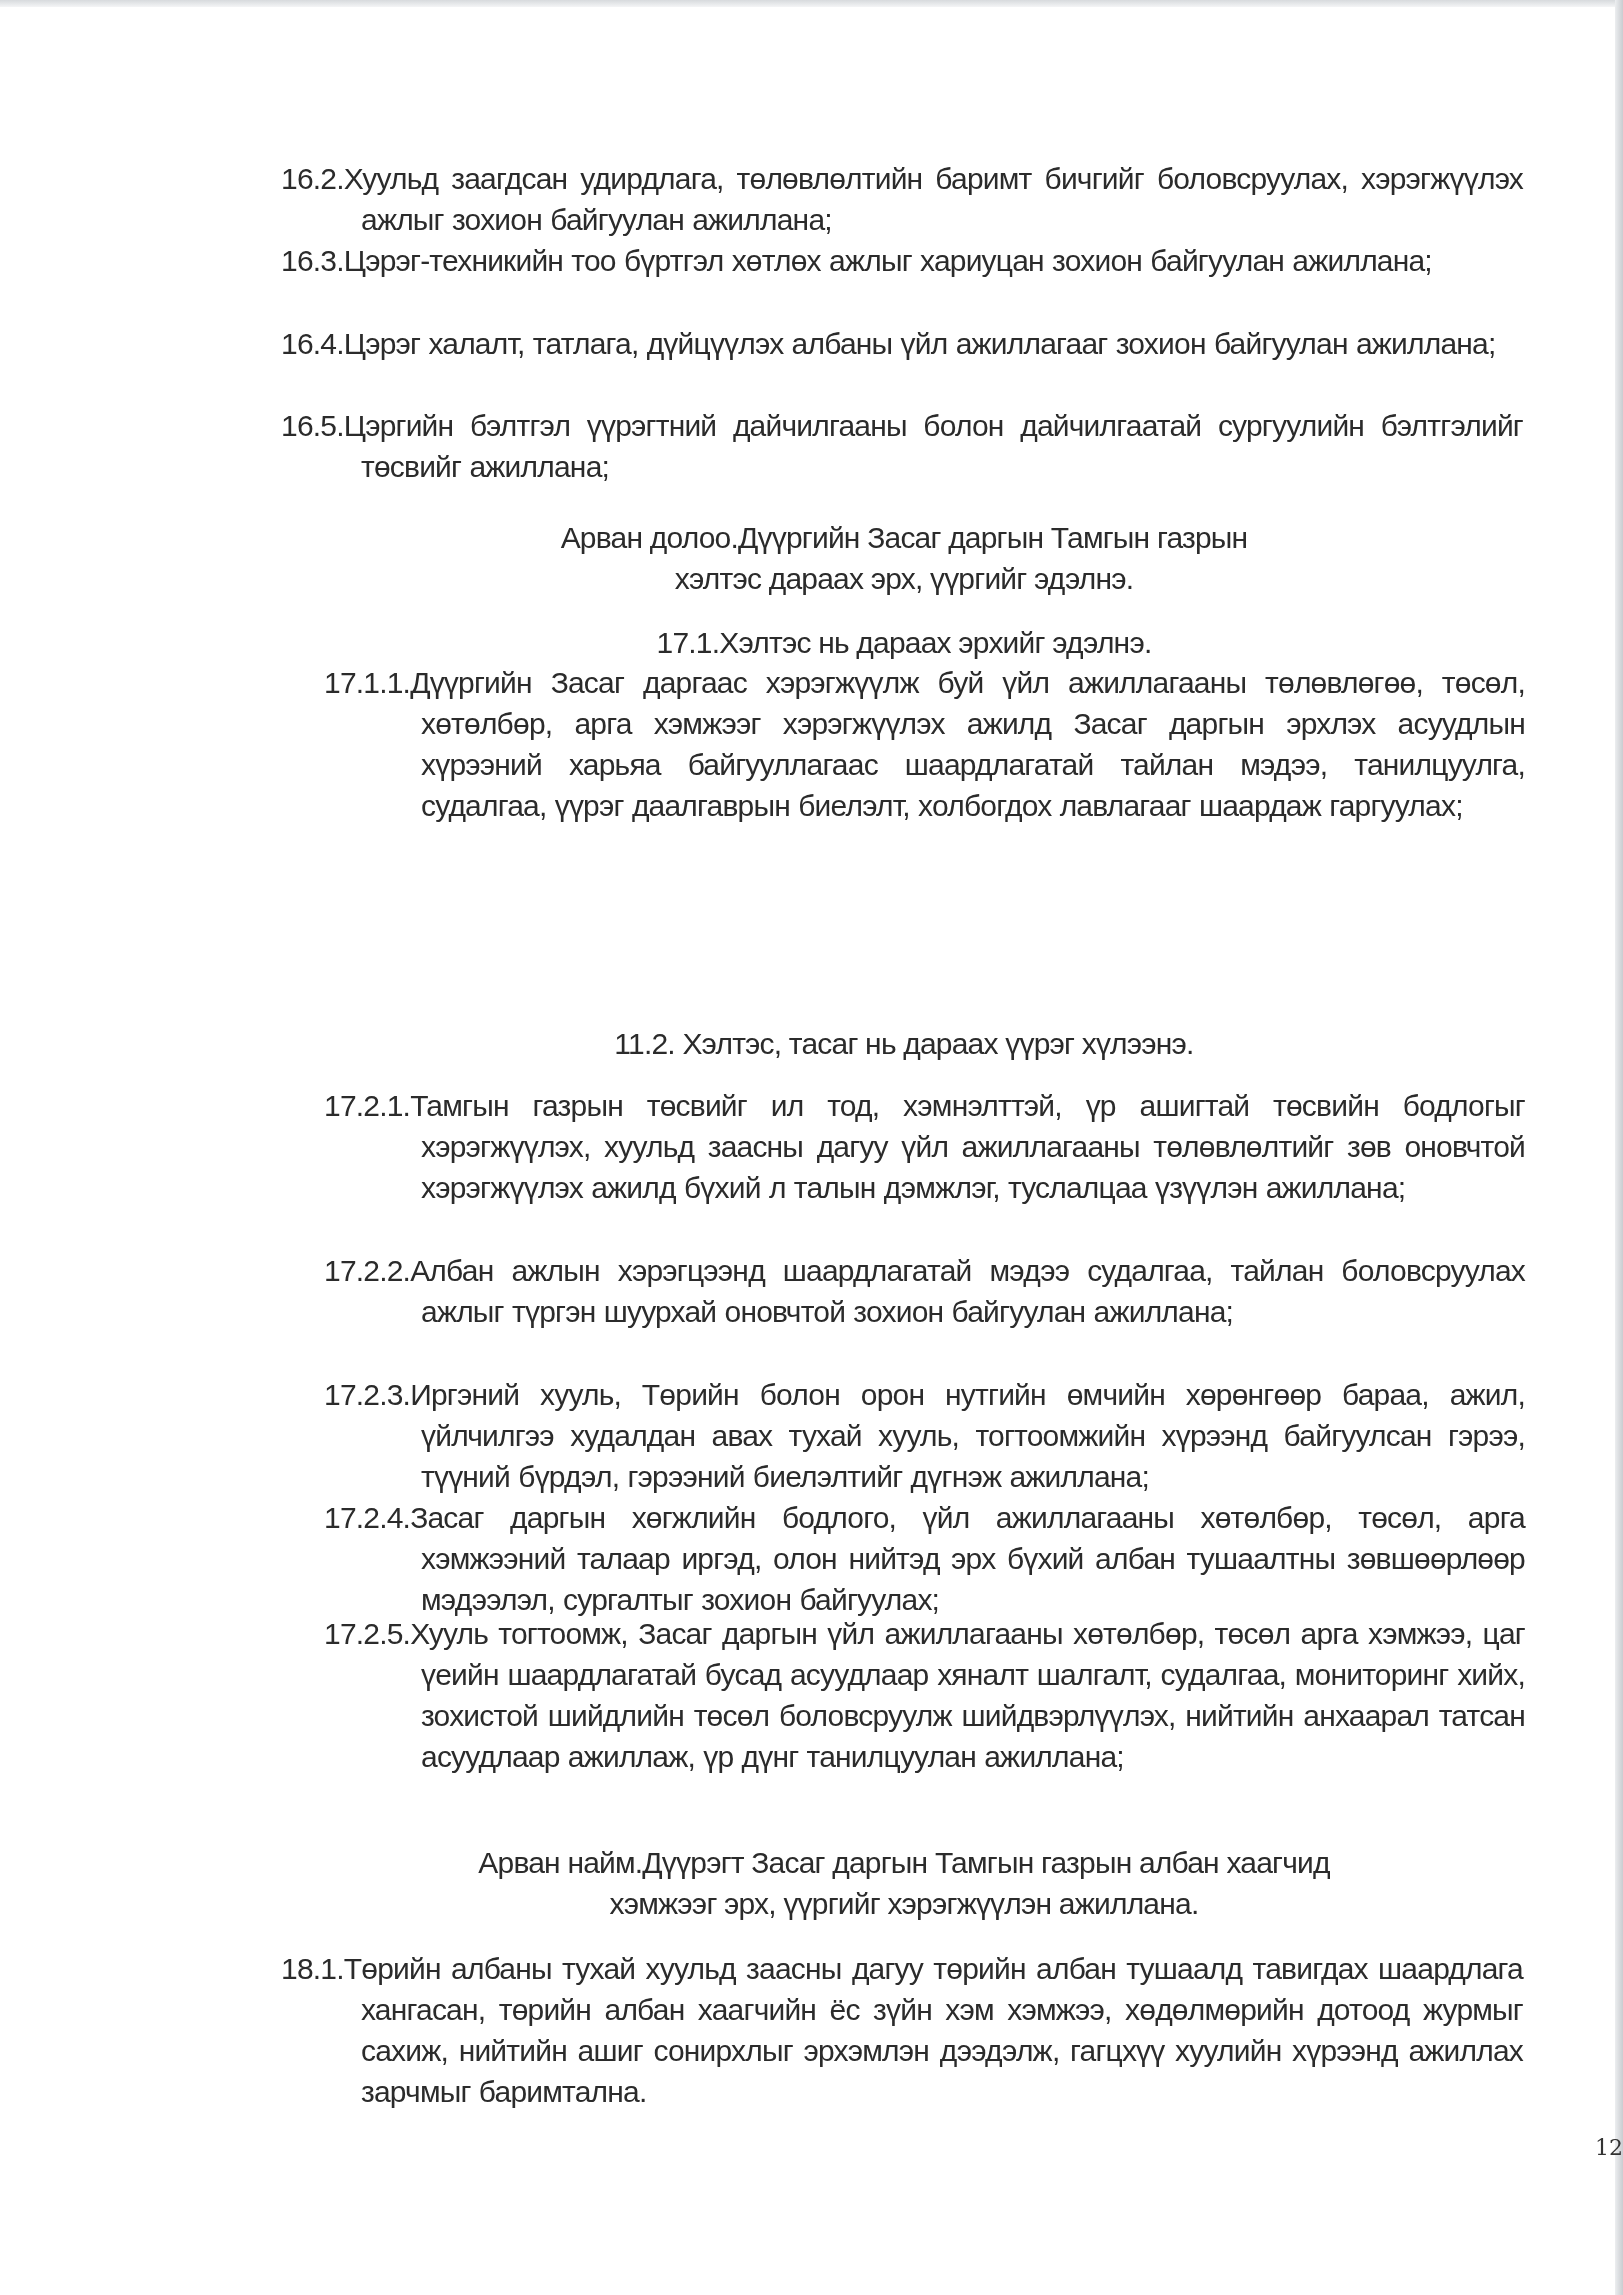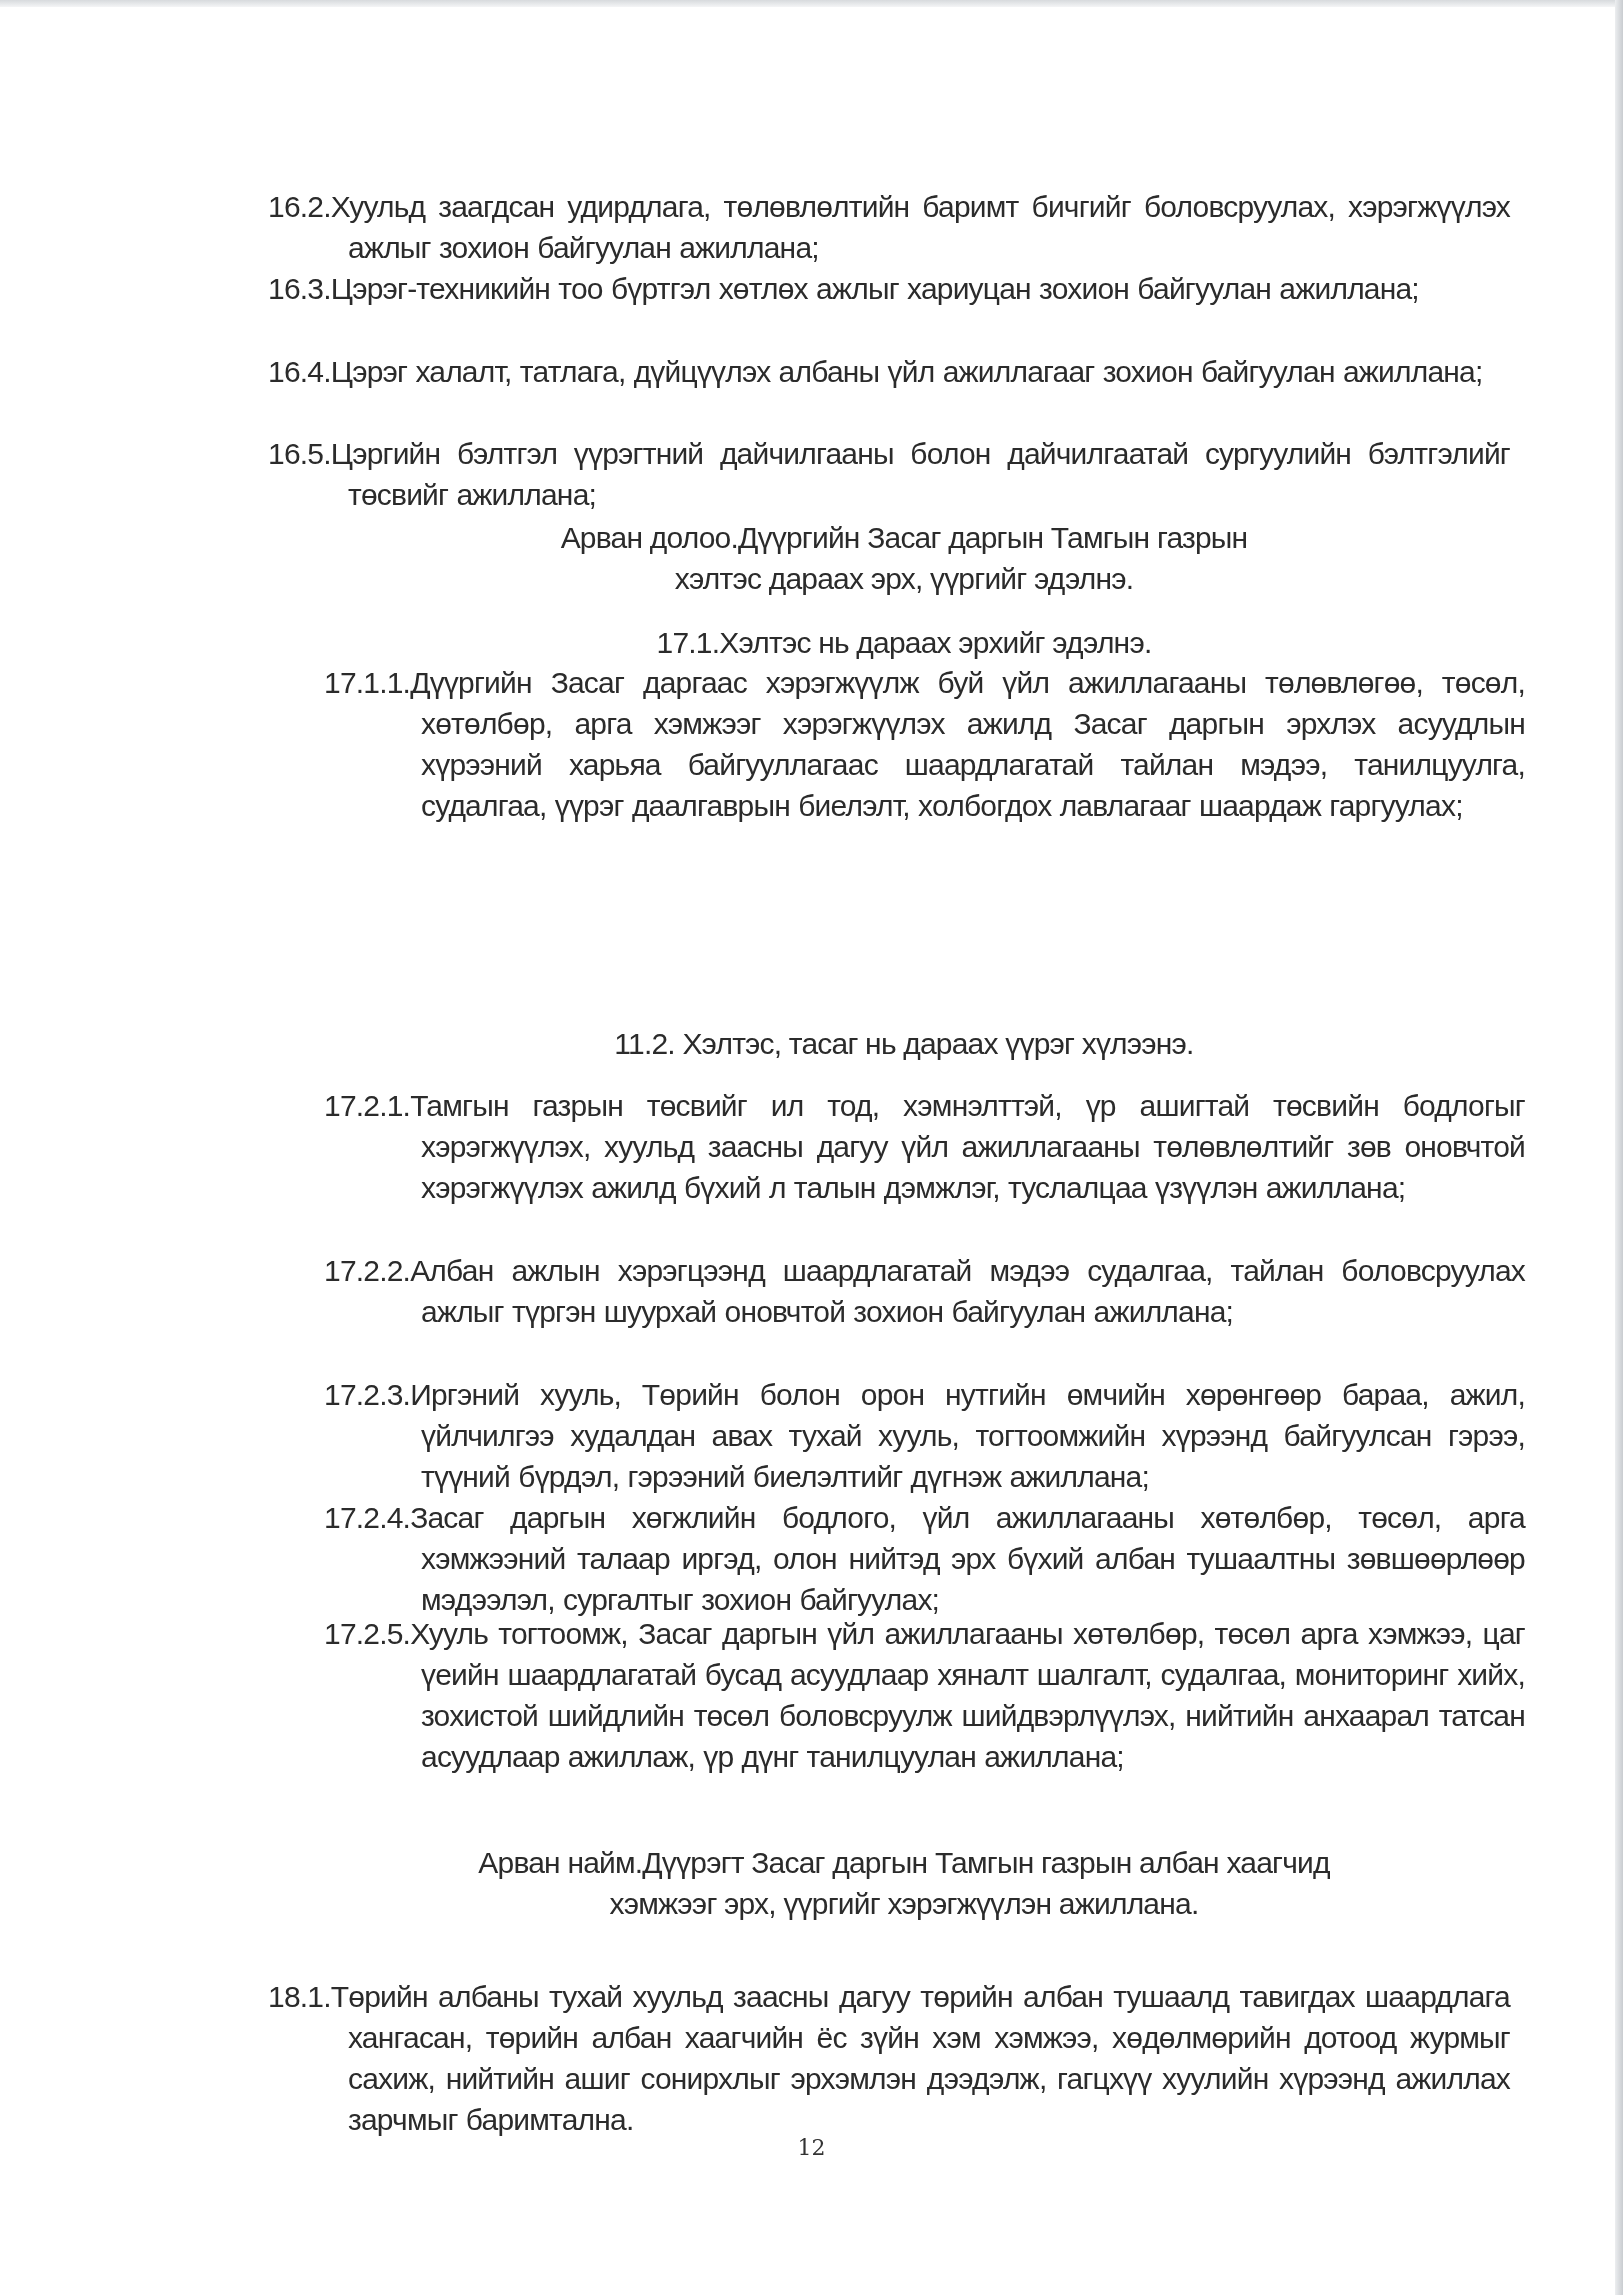--- a/index.html
+++ b/index.html
@@ -24,30 +24,30 @@
   .item {
     position: absolute;
     font-size: 30px;
     line-height: 41px;
     text-align: justify;
     text-align-last: left;
     letter-spacing: -0.8px;
     word-spacing: 0.7px;
   }
   .item .num { }
-  .lvl2 { left: 268px; width: 1242px; padding-left: 80px; text-indent: -80px; box-sizing: border-box; margin-top: 28px; }
+  .lvl2 { left: 281px; width: 1242px; padding-left: 80px; text-indent: -80px; box-sizing: border-box; }
   .lvl3 { left: 324px; width: 1201px; padding-left: 97px; text-indent: -97px; box-sizing: border-box; }
   .heading {
     position: absolute; left: 283px; width: 1242px;
     text-align: center; font-weight: normal;
     font-size: 30px; line-height: 41px; letter-spacing: -0.8px;
   }
   .pagenum {
     position: absolute; left: 0; width: 1623px; top: 2135px;
-    text-align: center;
+    text-align: right;
     font-family: "DejaVu Serif", serif;
     font-size: 22px; color: #333;
   }
 </style>
 </head>
 <body>
 
 <div class="top-edge"></div>
 <div class="right-edge"></div>
 

